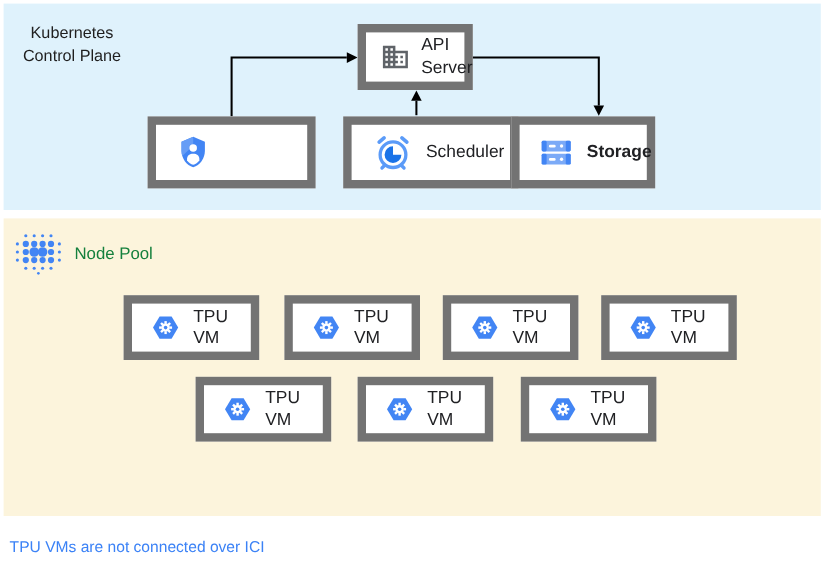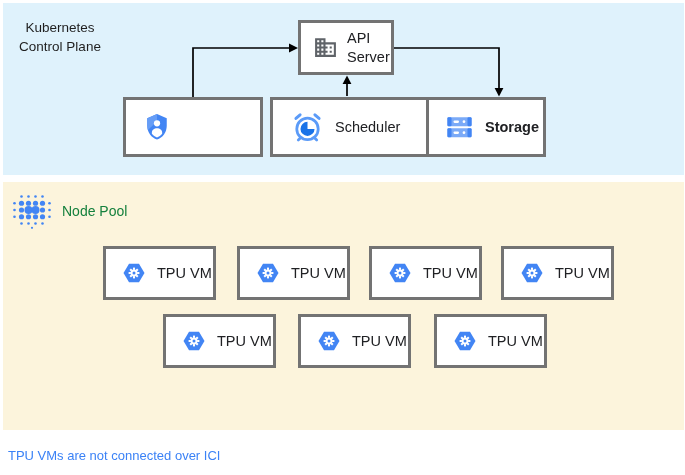--- a/index.html
+++ b/index.html
@@ -8,29 +8,29 @@
     font-family:"Liberation Sans",sans-serif;color:#202124;overflow:hidden;
   }
   .panel{position:absolute;left:3px;width:681px;}
   .panel-blue{top:3px;height:172px;background:#DFF2FC;}
   .panel-yellow{top:182px;height:248px;background:#FCF4DC;}
   .panel-title{
     position:absolute;left:10px;top:19px;width:100px;text-align:center;
     font-size:13.5px;line-height:1.4;color:#1f1f1f;
   }
   .node-box{
-    position:absolute;background:#ffffff;border:3px solid #737373;
+    position:absolute;background:#ffffff;border:7px solid #737373;
     display:flex;align-items:center;box-sizing:border-box;
   }
   .node-box .lbl{font-size:14.5px;line-height:1.25;color:#202124;}
   .api-server{left:298px;top:20px;width:96px;height:55px;padding-left:12px;gap:9px;}
   .api-server .lbl{width:50px;}
   .resource-controllers{left:123px;top:97px;width:140px;height:60px;padding-left:16px;gap:10px;}
   .resource-controllers .lbl{width:88px;}
-  .scheduler{left:270px;top:97px;width:162px;height:60px;padding-left:18px;gap:11px;}
+  .scheduler{left:286px;top:97px;width:146px;height:60px;padding-left:18px;gap:11px;}
   .storage{left:426px;top:97px;width:120px;height:60px;padding-left:16px;gap:11px;font-weight:bold;}
   .tpu-box{width:113px;height:54px;padding-left:16px;gap:11px;margin-left:16px;}
   .arrows{position:absolute;left:0;top:0;pointer-events:none;}
   .np-icon{position:absolute;left:12px;top:190px;}
   .np-label{position:absolute;left:62px;top:203px;font-size:14px;color:#15803d;}
   .footnote{position:absolute;left:8px;top:448px;font-size:13px;color:#3b82f6;}
   svg{display:block;}
 </style>
 </head>
 <body>

